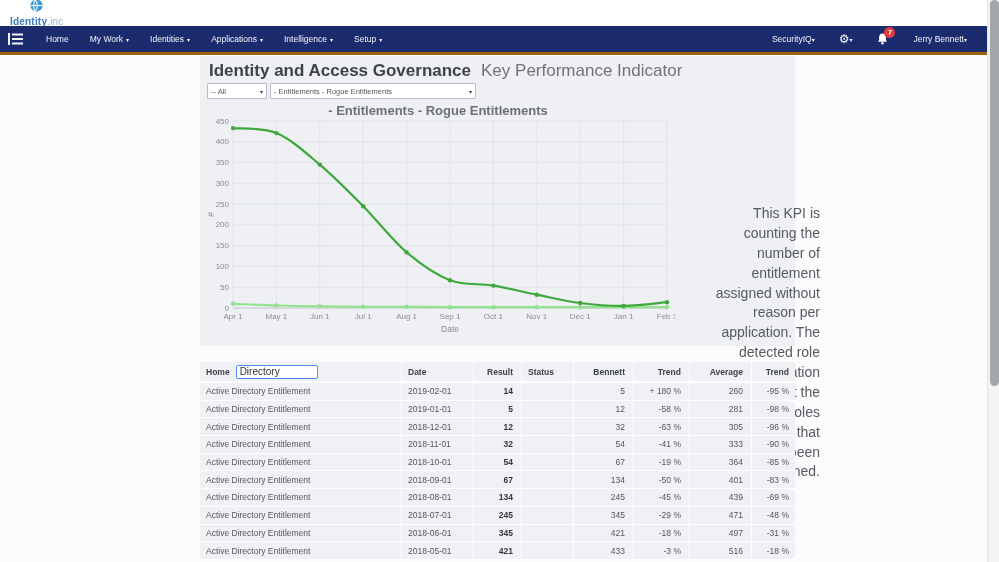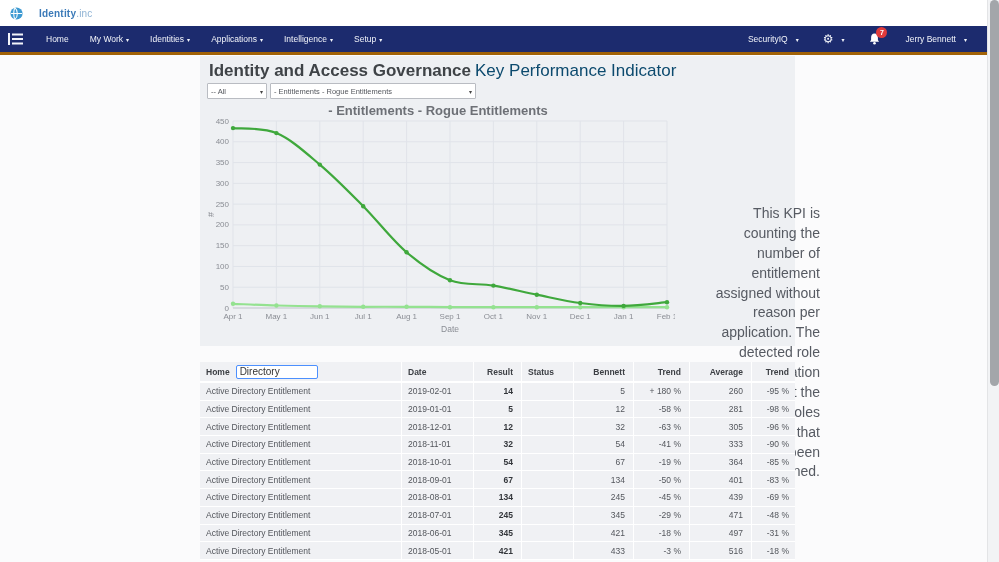--- a/index.html
+++ b/index.html
@@ -4,39 +4,39 @@
 <style>
   * { margin:0; padding:0; box-sizing:border-box; }
   html,body { width:999px; height:562px; }
   body {
     position:relative; overflow:hidden;
     background:#fbfbfc;
     font-family:"Liberation Sans", sans-serif;
   }
   
   .topbar { position:absolute; left:0; top:0; width:999px; height:26px; background:#ffffff; display:flex; align-items:center; padding-left:10px; }
-  .logo { display:flex; align-items:center; gap:16px; }
+  .logo { display:flex; align-items:center; gap:4px;flex-direction:column; }
   .logo-text { font-size:10px; font-weight:bold; color:#3b7ab8; letter-spacing:.2px; }
   .logo-text .suffix { color:#8fb3d4; font-weight:normal; }
   
   .navbar { position:absolute; left:0; top:26px; width:999px; height:29px; background:#1c2b6e; border-bottom:3px solid #a16207; display:flex; align-items:center; color:#f2f4fa; font-size:8.5px; padding:0 16px 0 8px; }
   .hamburger { width:16px; height:12px; margin-right:22px; cursor:pointer; display:flex; align-items:center; }
   .nav-items { display:flex; align-items:center; gap:21px; }
   .nav-item { display:flex; align-items:center; gap:3px; cursor:pointer; white-space:nowrap; }
   .caret { font-size:6px; line-height:1; position:relative; top:.5px; }
   .nav-right { margin-left:auto; display:flex; align-items:center; gap:24px; padding-right:16px; }
-  .nav-right .nav-item { gap:8px; }
+  .nav-right .nav-item { gap:0; }
   .gear-glyph { font-size:12px; line-height:1; }
   .bell-wrap { position:relative; display:flex; align-items:center; cursor:pointer; }
   .badge { position:absolute; left:8px; top:-5px; min-width:11px; height:11px; border-radius:6px; background:#e03b3b; color:#fff; font-size:7px; font-weight:bold; display:flex; align-items:center; justify-content:center; padding:0 2px; }
   
   .panel { position:absolute; left:200px; top:56px; width:595px; height:290px; background:#eef0f3; }
   .page-title { position:absolute; left:9px; top:5px; font-size:17px; white-space:nowrap; }
   .page-title .strong { font-weight:bold; color:#3f4347; }
-  .page-title .light { color:#0c4a6e; margin-left:4px; }
+  .page-title .light { color:#737373; margin-left:10px; }
   .filters { position:absolute; left:7px; top:27px; display:flex; gap:3px; }
   .selectbox { height:16px; background:#fff; border:1px solid #b9bcc2; border-radius:1px; display:flex; align-items:center; justify-content:space-between; font-size:7.5px; color:#55585e; padding:0 3px; cursor:pointer; }
   .selectbox.small { width:60px; }
   .selectbox.wide { width:206px; }
   .selectbox .caret { color:#444; font-size:6px; }
   .chart-title { position:absolute; left:0; top:47px; width:476px; text-align:center; font-size:13px; font-weight:bold; color:#6d7076; }
   .chart-svg { position:absolute; left:5px; top:60px; }
   .kpi-desc { position:absolute; left:504px; top:148px; width:116px; font-size:14px; line-height:1.42; color:#565a62;text-align:right; }
   
   .kpi-table { position:absolute; left:200px; top:362px; width:595px; font-size:8.5px; color:#53565c; }

